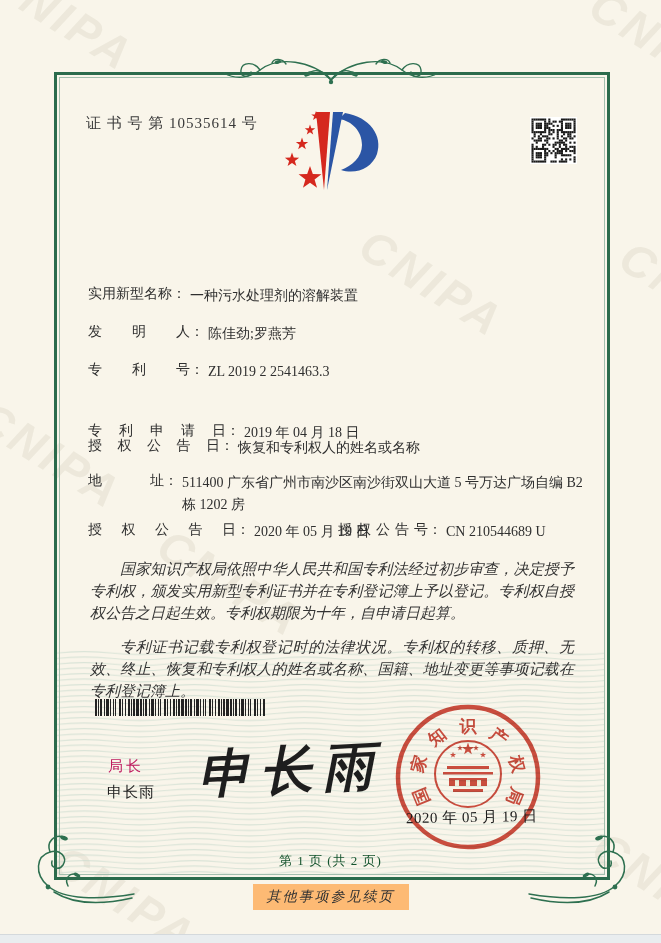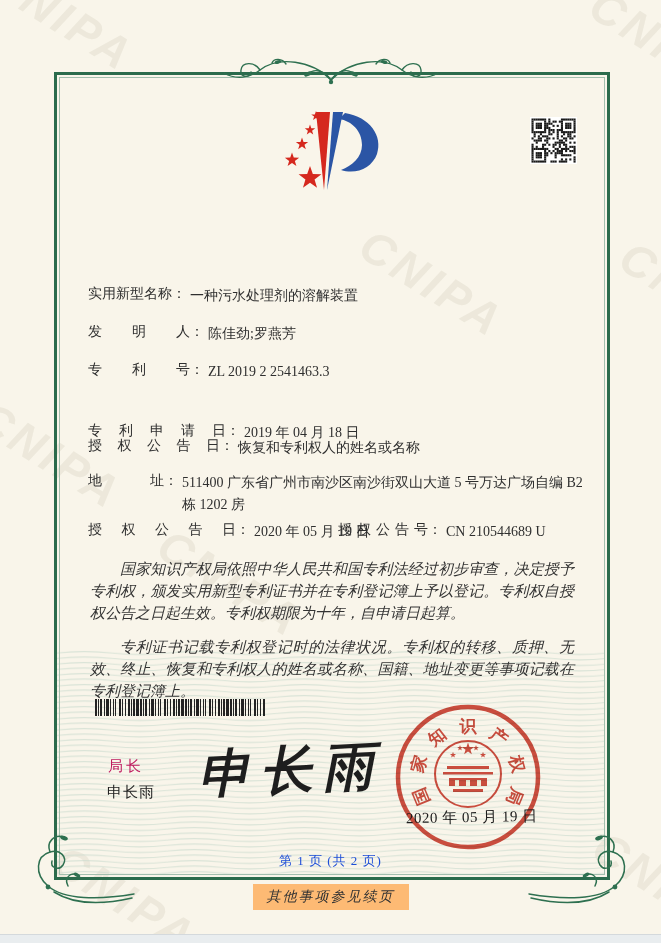--- a/index.html
+++ b/index.html
@@ -45,21 +45,21 @@
   .sig-name{position:absolute;left:107px;top:783px;font-size:15px;color:#222;letter-spacing:1px;}
   .autograph{position:absolute;left:198px;top:736px;font-size:52px;color:#1e1e1e;
              font-weight:600;font-style:italic;letter-spacing:10px;transform:rotate(-3deg);
              font-family:"DejaVu Serif",serif;}
 
   .seal{position:absolute;left:383px;top:692px;mix-blend-mode:multiply;}
   .seal-date{position:absolute;left:406px;top:808px;font-size:15px;color:#1c1c1c;
              transform:rotate(-1deg);letter-spacing:0.5px;}
 
   .page-ind{position:absolute;left:0;top:852px;width:661px;text-align:center;
-            font-size:13px;color:#1d4ed8;letter-spacing:1px;}
+            font-size:13px;color:#14532d;letter-spacing:1px;}
   .cont-note{position:absolute;left:0;top:884px;width:661px;text-align:center;}
   .cont-note span{display:inline-block;background:#fdba74;padding:4px 14px;
             font-size:14px;font-style:italic;color:#333;letter-spacing:2px;}
 
   .waves{position:absolute;left:57px;top:650px;pointer-events:none;}
   .orn-top{position:absolute;left:216px;top:50px;}
   .orn-bl{position:absolute;left:24px;top:830px;}
   .orn-br{position:absolute;left:527px;top:830px;transform:scaleX(-1);}
 
   .bottom-edge{position:absolute;left:0;bottom:0;width:661px;height:8px;
@@ -132,20 +132,21 @@
       <path d="M26 22 C 22 12 30 4 40 7"></path>
       <path d="M44 56 C 40 48 46 42 53 45"></path>
     </g>
     <g fill="#2e7050">
       <ellipse cx="40" cy="8" rx="4" ry="2" transform="rotate(20 40 8)"></ellipse>
       <ellipse cx="53" cy="45" rx="3.6" ry="1.8" transform="rotate(30 53 45)"></ellipse>
       <circle cx="24" cy="57" r="2.4"></circle>
     </g>
   </svg>
 
+  <div class="certno">证 书 号 第 10535614 号</div>
 
   <svg class="logo" width="140" height="95" viewBox="0 0 140 95">
     <polygon points="64,12 78,12 72,90" fill="#d5281e"></polygon>
     <polygon points="81,12 91,12 75,90" fill="#2b55a5"></polygon>
     <path d="M93 13 C 118 17 131 36 125 54 C 120 68 104 75 89 70 C 100 66 110 57 110 45 C 110 31 100 21 87 19 Z" fill="#2b55a5"></path>
     <polygon fill="#d5281e" points="58.00,66.00 60.82,74.12 69.41,74.29 62.57,79.48 65.05,87.71 58.00,82.80 50.95,87.71 53.43,79.48 46.59,74.29 55.18,74.12"></polygon>
     <polygon fill="#d5281e" points="40.00,52.50 41.76,57.57 47.13,57.68 42.85,60.93 44.41,66.07 40.00,63.00 35.59,66.07 37.15,60.93 32.87,57.68 38.24,57.57"></polygon>
     <polygon fill="#d5281e" points="50.00,37.50 51.53,41.90 56.18,41.99 52.47,44.80 53.82,49.26 50.00,46.60 46.18,49.26 47.53,44.80 43.82,41.99 48.47,41.90"></polygon>
     <polygon fill="#d5281e" points="58.00,24.50 59.29,28.22 63.23,28.30 60.09,30.68 61.23,34.45 58.00,32.20 54.77,34.45 55.91,30.68 52.77,28.30 56.71,28.22"></polygon>
     <polygon fill="#d5281e" points="64.00,11.00 65.18,14.38 68.76,14.45 65.90,16.62 66.94,20.05 64.00,18.00 61.06,20.05 62.10,16.62 59.24,14.45 62.82,14.38"></polygon>

